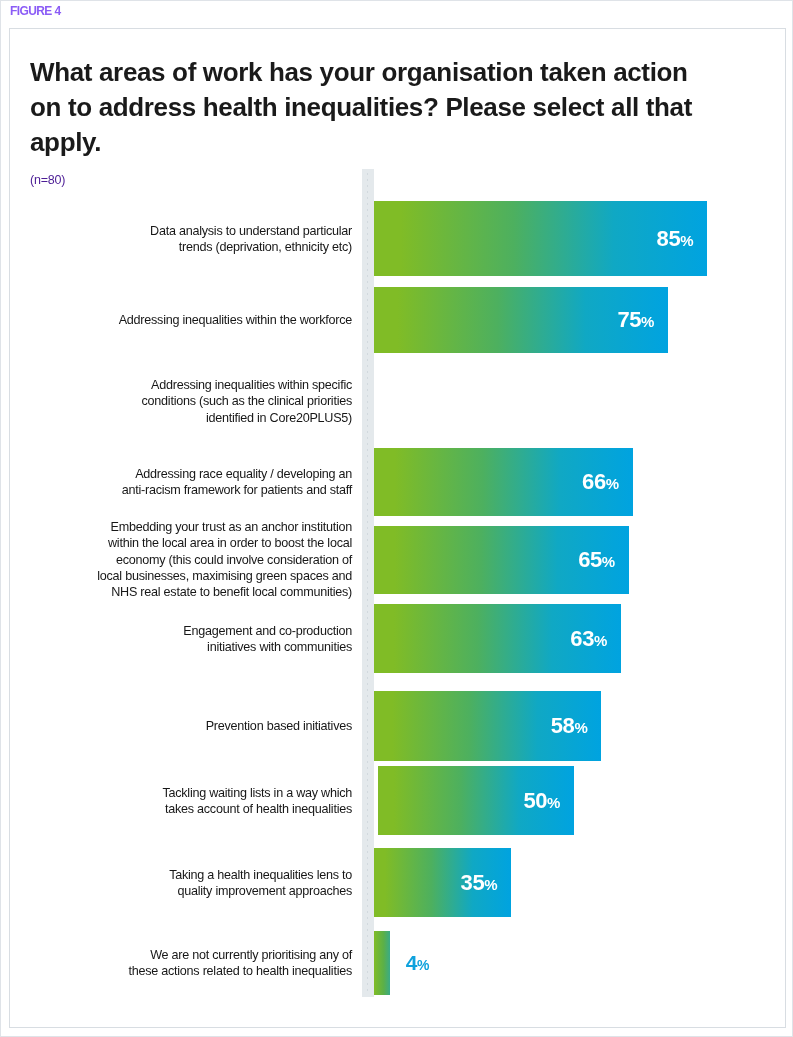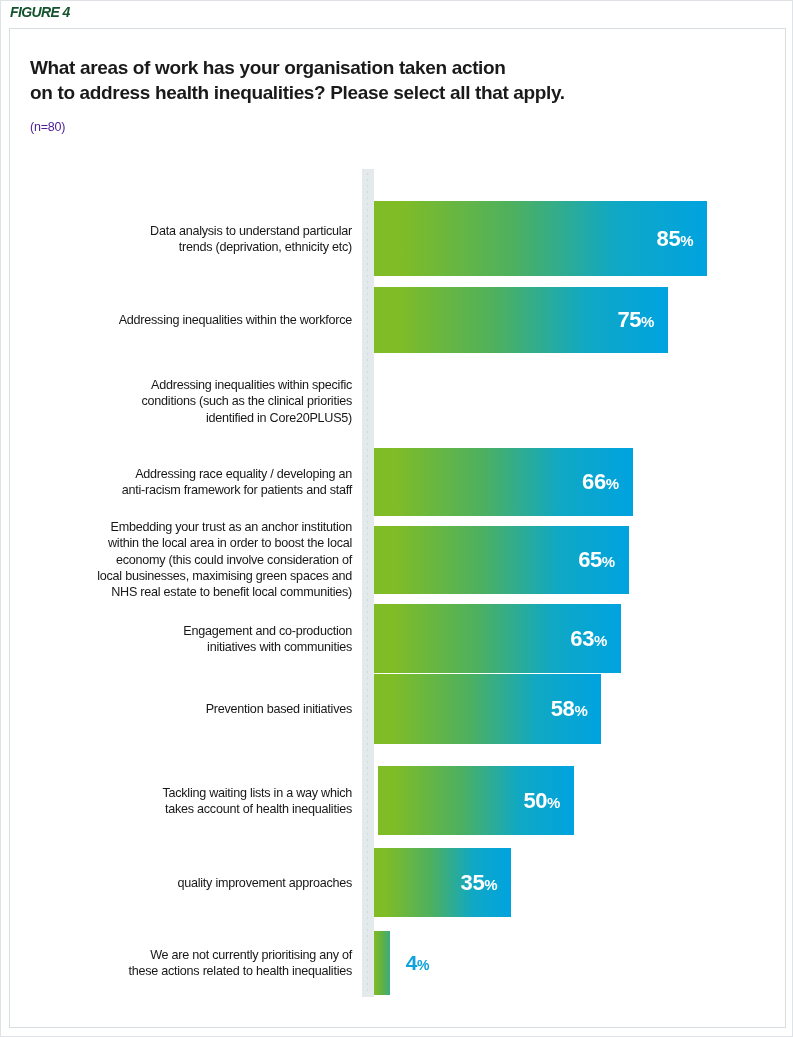--- a/index.html
+++ b/index.html
@@ -18,27 +18,26 @@
     background: #ffffff;
     border: 1px solid #dfe3e8;
     overflow: hidden;
   }
 
   
   #figure-label {
     position: absolute;
     left: 9px;
     top: 3px;
-    font-size: 14px;
+    font-size: 12px;
     font-weight: 700;
     letter-spacing: -0.6px;
-    color: #14532d;
+    color: #8b5cf6;
     font-family: "Liberation Sans", sans-serif;
     white-space: nowrap;
-    font-style: italic;
   }
 
   
   #figure-box {
     position: absolute;
     left: 8px;
     top: 27px;
     width: 777px;
     height: 1000px;
     background: #ffffff;
@@ -46,21 +45,21 @@
   }
 
   
   #title-block {
     position: absolute;
     left: 20px;
     top: 26px;
     width: 700px;
   }
   #chart-title {
-    font-size: 19px;
+    font-size: 26px;
     font-weight: 700;
     line-height: 1.34;
     color: #1a1a1a;
     letter-spacing: -0.35px;
   }
   #chart-title .t-line { display: block; }
   #chart-subtitle {
     margin-top: 14px;
     font-size: 12.5px;
     color: #4c1d95;
@@ -213,39 +212,40 @@
           </div>
           <div class="row" style="top: 435px; height: 69px;">
             <div class="cat-label" style="top: 50%; transform: translateY(-50%);">
               <span style="display: block;">Engagement and co-production</span>
               <span style="display: block;">initiatives with communities</span>
             </div>
             <div class="bar" style="left: 364px; width: 246.96px;">
               <div class="bar-value inside"><span class="num">63</span><span class="pct">%</span></div>
             </div>
           </div>
-          <div class="row" style="top: 505px; height: 70px;">
+          <div class="row" style="top: 522px; height: 70px;">
             <div class="cat-label" style="top: 50%; transform: translateY(-50%);">
               <span style="display: block;">Prevention based initiatives</span>
             </div>
             <div class="bar" style="left: 364px; width: 227.36px;">
               <div class="bar-value inside"><span class="num">58</span><span class="pct">%</span></div>
             </div>
           </div>
           <div class="row" style="top: 597px; height: 69px;">
             <div class="cat-label" style="top: 50%; transform: translateY(-50%);">
               <span style="display: block;">Tackling waiting lists in a way which</span>
               <span style="display: block;">takes account of health inequalities</span>
             </div>
             <div class="bar" style="left: 368px; width: 196px;">
               <div class="bar-value inside"><span class="num">50</span><span class="pct">%</span></div>
             </div>
           </div>
           <div class="row" style="top: 679px; height: 69px;">
             <div class="cat-label" style="top: 50%; transform: translateY(-50%);">
+              <span style="display: block;">Taking a health inequalities lens to</span>
               <span style="display: block;">quality improvement approaches</span>
             </div>
             <div class="bar" style="left: 364px; width: 137.2px;">
               <div class="bar-value inside"><span class="num">35</span><span class="pct">%</span></div>
             </div>
           </div>
           <div class="row" style="top: 762px; height: 64px;">
             <div class="cat-label" style="top: 50%; transform: translateY(-50%);">
               <span style="display: block;">We are not currently prioritising any of</span>
               <span style="display: block;">these actions related to health inequalities</span>

